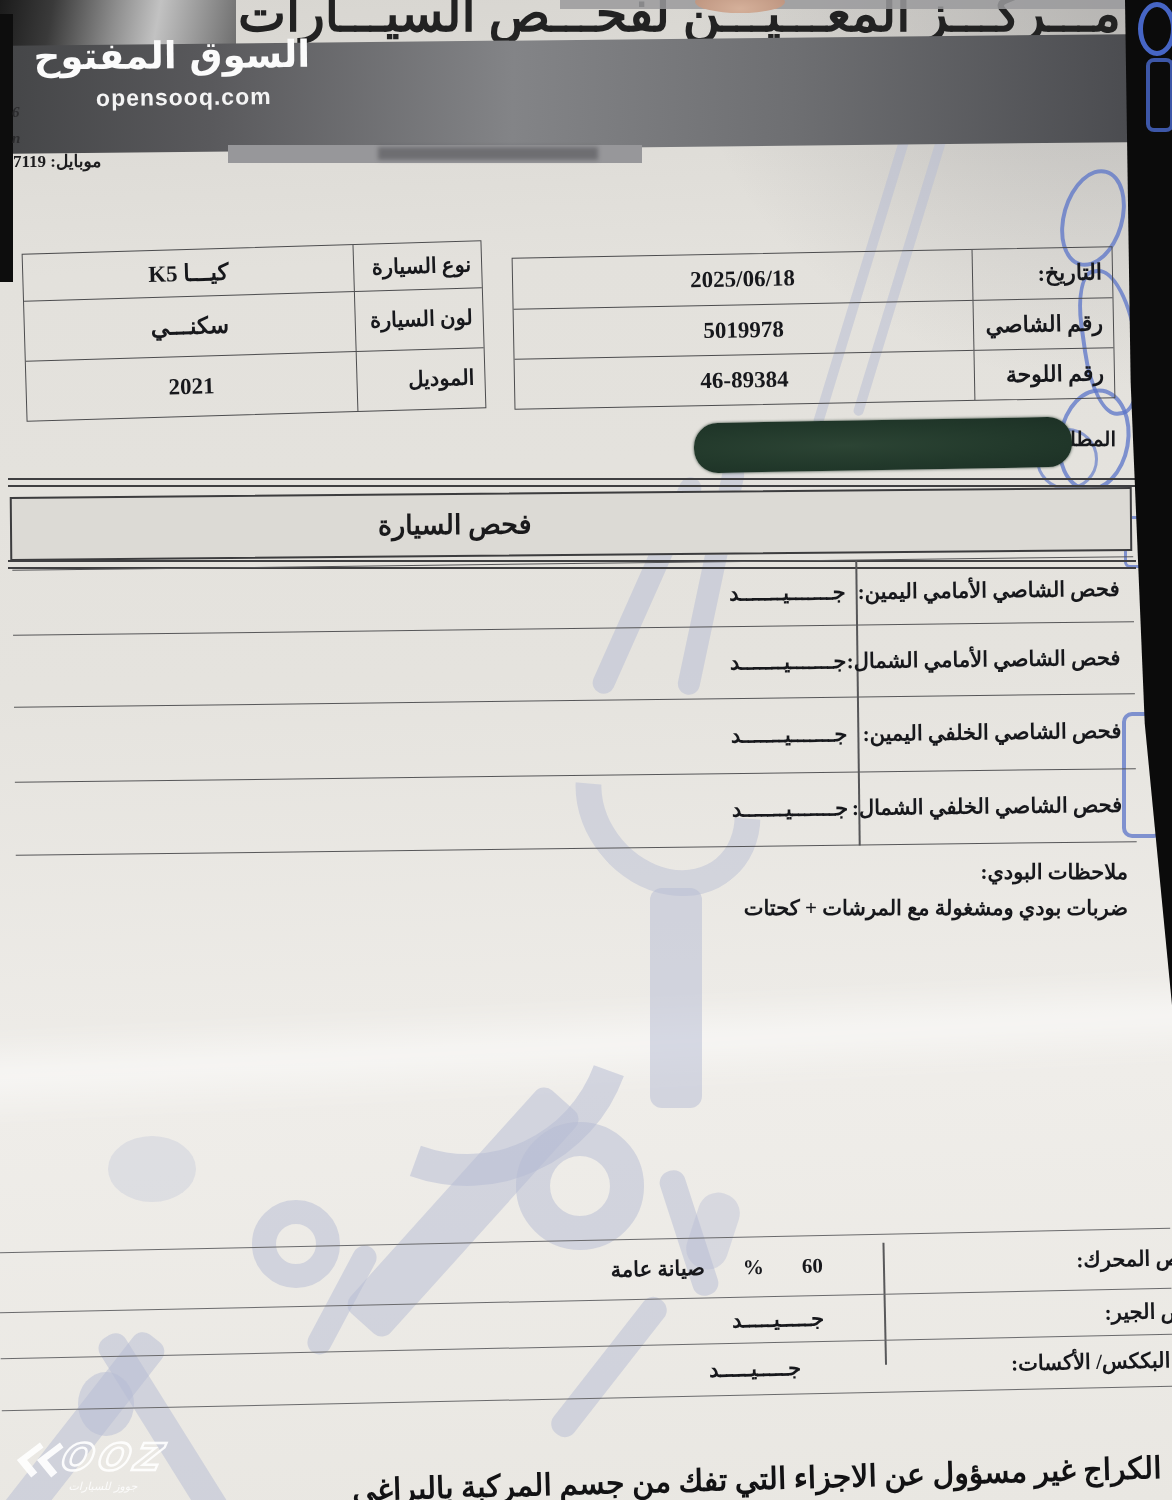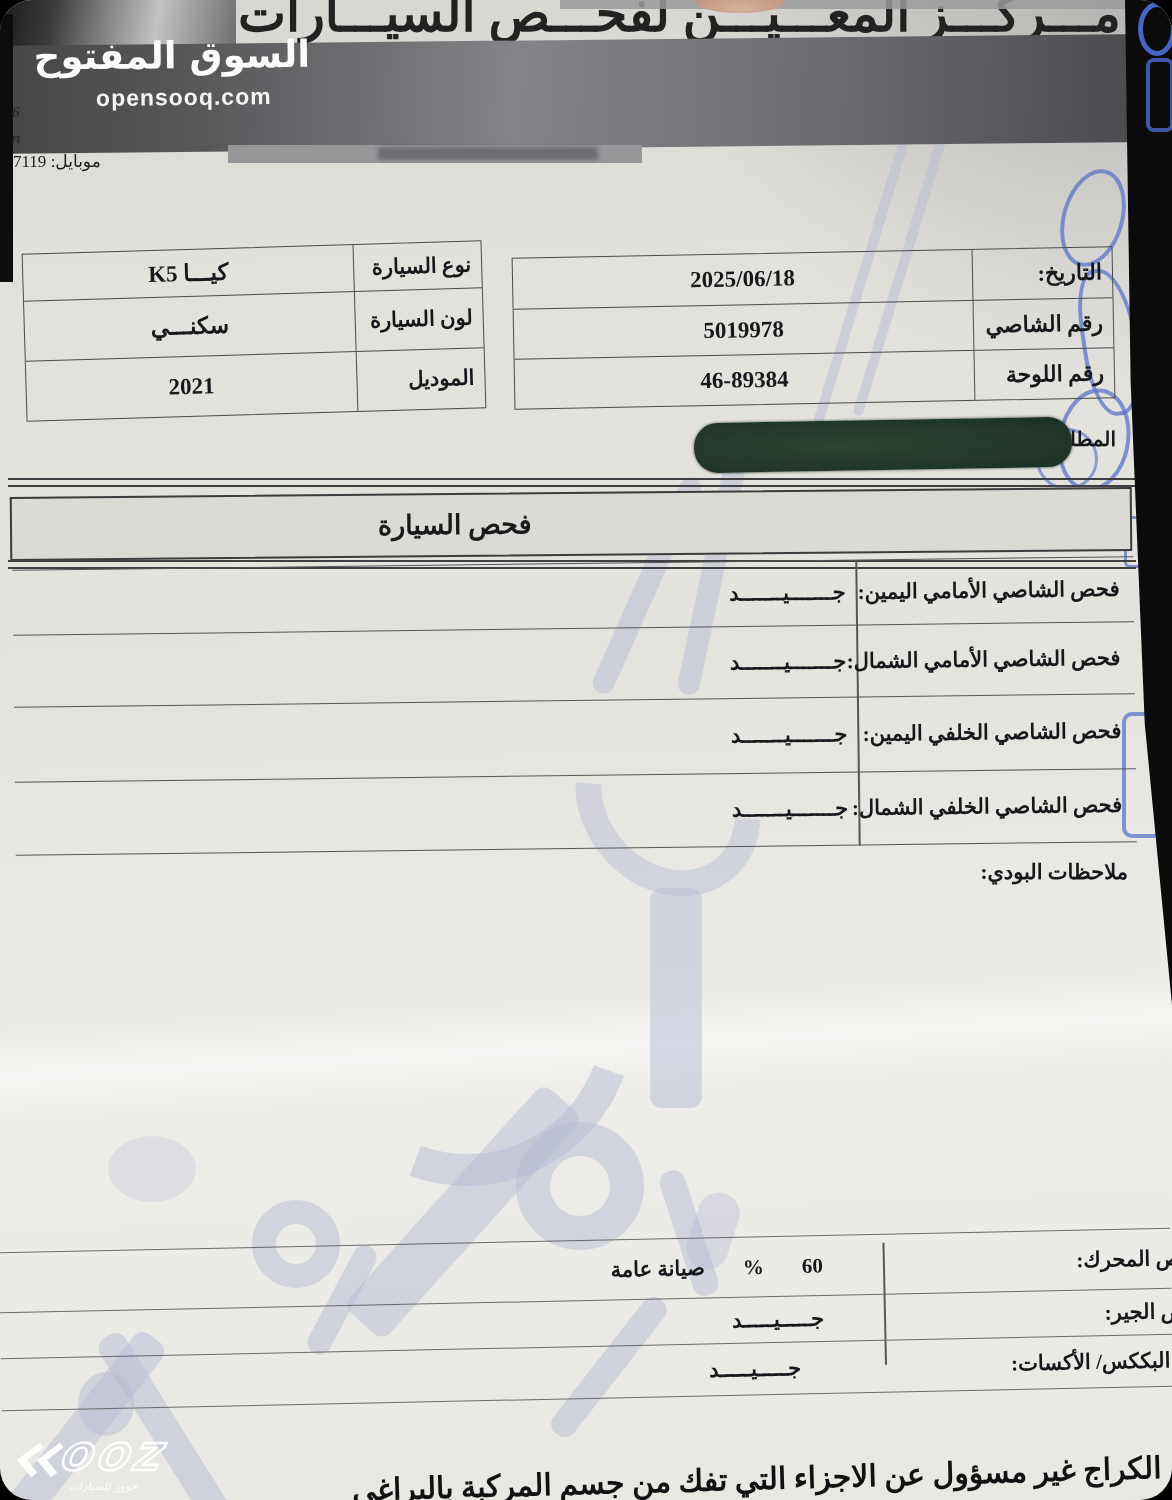--- a/index.html
+++ b/index.html
@@ -3,21 +3,21 @@
 <meta charset="utf-8">
 <style>
   :root{
     --wm:#b6bcd4;
     --wmo:#5b74c8;
     --line:#4c4c4e;
     --ink:#17181c;
   }
   html,body{margin:0;padding:0;background:#000;}
   .stage{position:relative;width:1172px;height:1500px;overflow:hidden;
-         background:#101010;font-family:"Liberation Serif","DejaVu Serif",serif;border-radius:32px;}
+         background:#101010;font-family:"Liberation Serif","DejaVu Serif",serif;}
   .abs{position:absolute;}
   
   .paper{inset:0;background:linear-gradient(178deg,#d8d6d1 0%,#e3e1dc 18%,#e5e3de 45%,#efede9 72%,#e9e7e2 100%);}
   .shade-tr{left:55%;top:0;width:45%;height:420px;background:radial-gradient(ellipse at 90% 0%,rgba(90,90,95,.28),rgba(0,0,0,0) 65%);}
   .crease{left:-40px;top:1000px;width:1300px;height:90px;background:linear-gradient(rgba(255,255,255,0),rgba(255,255,255,.5),rgba(255,255,255,0));transform:rotate(-3deg);filter:blur(7px);}
   
   .wm{background:var(--wm);opacity:.5;border-radius:12px;}
   .wm-ring{border:30px solid var(--wm);background:transparent;border-radius:50%;opacity:.5;}
   .wm-arc{border:32px solid transparent;border-bottom-color:var(--wm);background:transparent;border-radius:50%;opacity:.5;}
   .wm-curve{border:26px solid var(--wm);border-top-color:transparent;border-right-color:transparent;background:transparent;border-radius:50%;opacity:.45;}
@@ -25,21 +25,21 @@
   
   .hdr-title{top:-16px;left:238px;width:920px;font-size:51px;font-weight:bold;color:#222;white-space:nowrap;letter-spacing:2px;}
   .car-photo{left:0;top:0;width:236px;height:46px;background:linear-gradient(100deg,#1b1b1b 0%,#3a3a3a 22%,#8d8d8d 48%,#c2c2c2 66%,#6f6f6f 100%);}
   .top-sliver{left:560px;top:0;width:574px;height:9px;background:#9a9a9c;opacity:.85;}
   .band{left:10px;top:40px;width:1118px;height:108px;transform:rotate(-.6deg);
         background:linear-gradient(92deg,#454648 0%,#59595c 18%,#838487 45%,#6e6f72 70%,#4b4c50 100%);}
   .brand-ar{left:24px;top:-10px;font-family:"DejaVu Sans",sans-serif;font-weight:bold;font-size:37px;color:#fbfbfb;}
   .brand-dom{left:86px;top:40px;font-family:"Liberation Sans",sans-serif;font-weight:bold;font-size:23px;color:#f4f4f4;letter-spacing:1px;}
   .hidden-strip{left:228px;top:145px;width:414px;height:18px;background:#97979a;}
   .hidden-smudge{left:150px;top:2px;width:220px;height:13px;background:rgba(60,60,64,.45);filter:blur(2px);}
-  .mobile{left:13px;top:151px;font-size:17px;font-weight:normal;color:#1d1d1f;}
+  .mobile{left:13px;top:151px;font-size:17px;font-weight:bold;color:#1d1d1f;}
   .edge-mark{left:12px;font-size:15px;font-weight:bold;color:#2c2c2e;font-style:italic;}
   .lstrip{left:0;top:14px;width:13px;height:268px;background:#0d0d0d;}
   .rstrip{right:0;top:0;width:47px;height:1005px;background:#0b0b0b;
           clip-path:polygon(0 0,100% 0,100% 100%,42% 72%,12% 38%,0 0);}
   
   .tbl{border:1.7px solid var(--line);}
   .trow{display:flex;flex-direction:row;direction:rtl;box-sizing:border-box;}
   .trow + .trow{border-top:1.5px solid var(--line);}
   .tlabel{box-sizing:border-box;border-left:1.6px solid var(--line);display:flex;align-items:center;
           padding-right:10px;font-size:22px;font-weight:bold;color:var(--ink);}
@@ -197,20 +197,21 @@
       <div class="insp-label">فحص الشاصي الخلفي اليمين:</div>
       <div class="insp-val">جـــــــيـــــــد</div>
     </div>
     <div class="insp-row" style="height:73px;">
       <div class="insp-label">فحص الشاصي الخلفي الشمال:</div>
       <div class="insp-val">جـــــــيـــــــد</div>
     </div>
   </div>
 
   <div class="abs notes-title">ملاحظات البودي:</div>
+  <div class="abs notes-text">ضربات بودي ومشغولة مع المرشات + كحتات</div>
 
   <div class="abs bot">
     <div class="abs bot-div"></div>
     <div class="bot-row" style="height:60px;">
       <div class="bot-label" style="right:-34px;">فحص المحرك:</div>
       <div class="bot-val engine-val">
         <span>60</span>
         <span>%</span>
         <span>صيانة عامة</span>
       </div>

